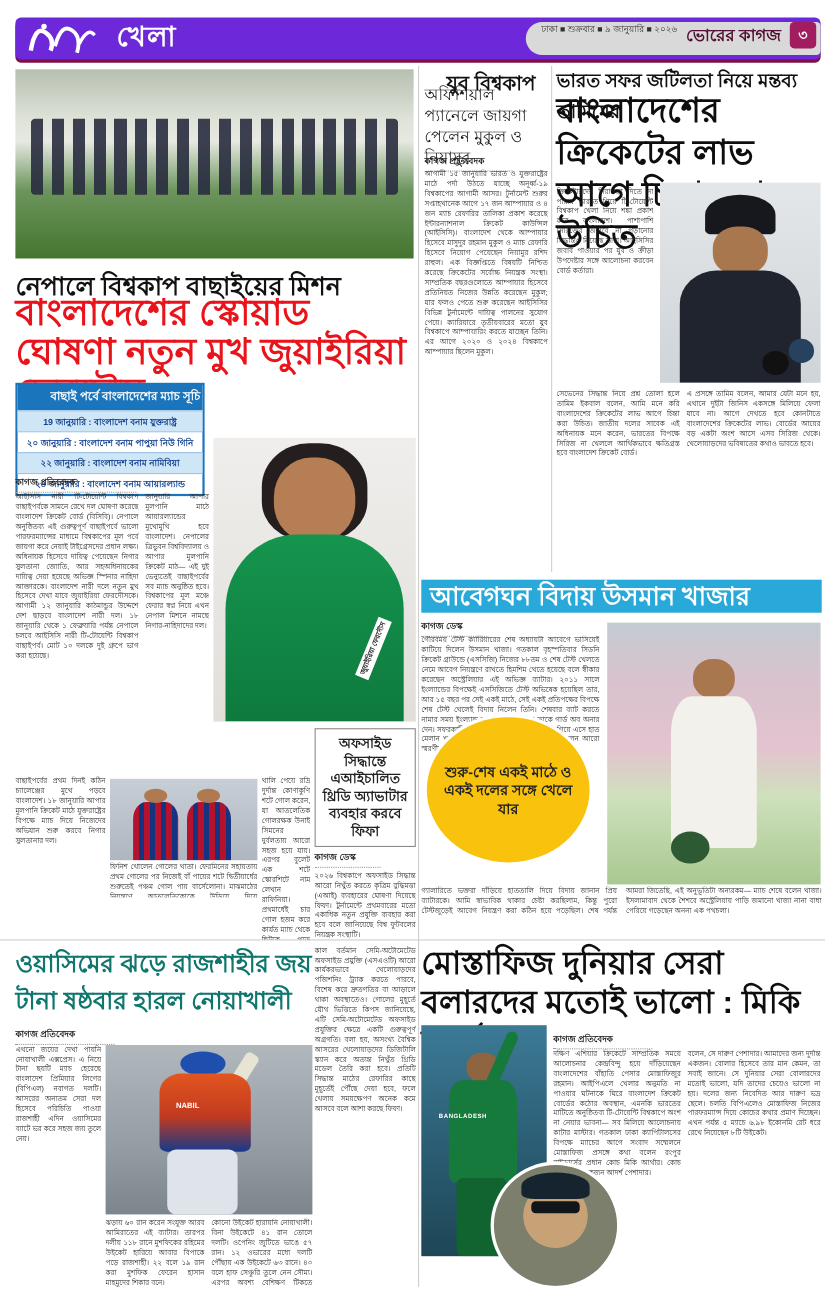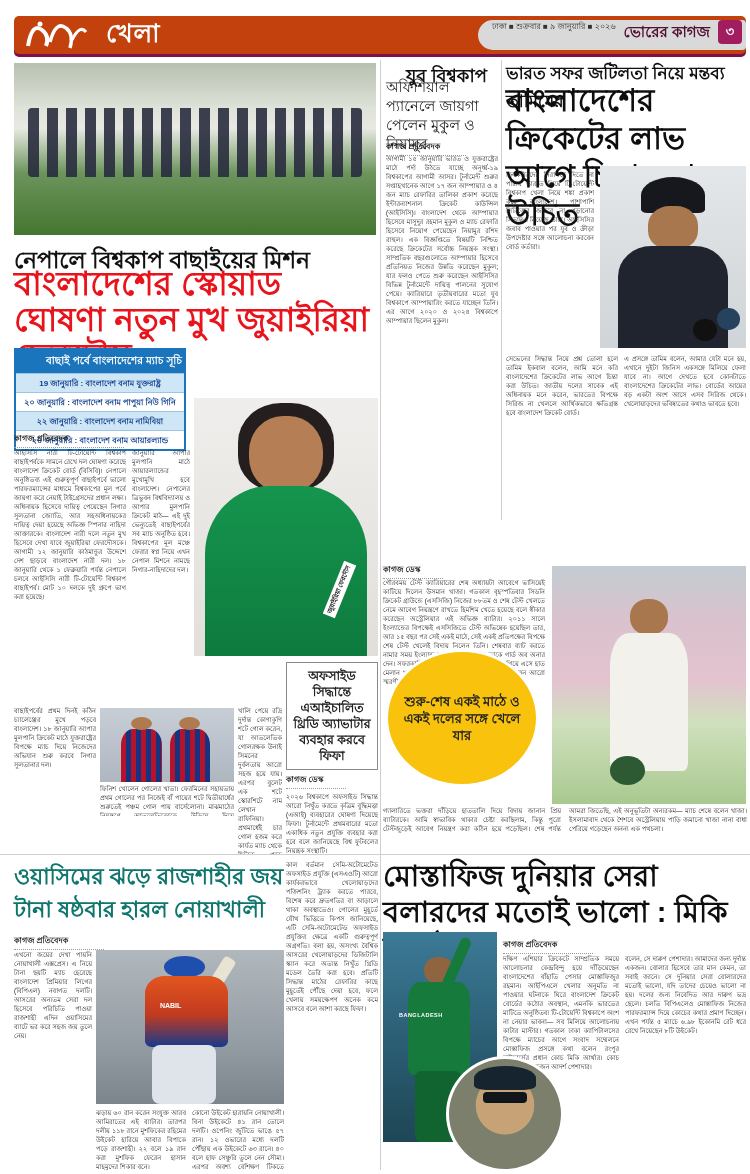--- a/index.html
+++ b/index.html
@@ -1,21 +1,21 @@
 <!DOCTYPE html>
 <html><head>
 <meta charset="utf-8">
 <style>
   *{margin:0;padding:0;box-sizing:border-box}
   html,body{background:#fff}
   body{font-family:"Liberation Sans","DejaVu Sans",sans-serif;color:#1a1a1a}
   #canvas{position:relative;width:750px;height:1174px;background:#fff;overflow:hidden}
   .abs{position:absolute}
   
-  .bar{background:#c2410c;border-radius:5px;box-shadow:0 3px 0 #7e0f4b;display:flex;align-items:center}
+  .bar{background:#6d28d9;border-radius:5px;box-shadow:0 3px 0 #7e0f4b;display:flex;align-items:center}
   .sec-title{color:#fff;font-size:25px;font-weight:bold;margin-left:14px;letter-spacing:1px}
   .strip{margin-left:auto;background:#d9d9d9;border-radius:16px 4px 4px 16px;height:30px;display:flex;align-items:flex-start;padding:0 4px 0 14px;gap:8px}
   .dateline{font-size:8px;color:#333;white-space:nowrap}
   .mast{font-size:15px;font-weight:bold;color:#531034;white-space:nowrap}
   .pagebox{background:#a21d5f;color:#fff;width:24px;height:24px;border-radius:4px;display:flex;align-items:center;justify-content:center;font-size:13px;font-weight:bold}
   .logo{margin-left:8px}
   
   .kicker{font-weight:bold;color:#111}
   .h-red{font-weight:bold;color:#e8131b;font-size:33px;line-height:36px}
   .h-big{font-weight:bold;color:#0e0e0e;font-size:31px;line-height:38px}
@@ -153,20 +153,21 @@
   <div class="abs photo" id="tamim-photo" style="left:600px;top:166px;width:146px;height:182px">
     <div class="cap"></div>
     <div class="face"></div>
     <div class="torso"></div>
     <div class="mic1" style="left:64%;top:84%"></div>
     <div class="mic2" style="left:80%;top:78%"></div>
   </div>
   <div class="abs body" style="left:506px;top:354px;width:112px;height:166px">সেভেনের সিদ্ধান্ত নিয়ে প্রশ্ন তোলা হলে তামিম ইকবাল বলেন, আমি মনে করি বাংলাদেশের ক্রিকেটের লাভ আগে চিন্তা করা উচিত। জাতীয় দলের সাবেক এই অধিনায়ক মনে করেন, ভারতের বিপক্ষে সিরিজ না খেললে আর্থিকভাবে ক্ষতিগ্রস্ত হবে বাংলাদেশ ক্রিকেট বোর্ড।</div>
   <div class="abs body" style="left:624px;top:354px;width:122px;height:166px">এ প্রসঙ্গে তামিম বলেন, আমার যেটা মনে হয়, এখানে দুইটা জিনিস একসঙ্গে মিলিয়ে ফেলা যাবে না। আগে দেখতে হবে কোনটাতে বাংলাদেশের ক্রিকেটের লাভ। বোর্ডের আয়ের বড় একটা অংশ আসে এসব সিরিজ থেকে। খেলোয়াড়দের ভবিষ্যতের কথাও ভাবতে হবে।</div>
 
+  <div class="abs h-bar" style="left:383px;top:527px;width:364px;height:30px">আবেগঘন বিদায় উসমান খাজার</div>
   <div class="abs byline" style="left:383px;top:563px;width:60px">কাগজ ডেস্ক</div>
   <div class="abs body" style="left:383px;top:578px;width:162px;height:220px">গৌরবময় টেস্ট ক্যারিয়ারের শেষ অধ্যায়টা আবেগে ভাসিয়েই কাটিয়ে দিলেন উসমান খাজা। গতকাল বৃহস্পতিবার সিডনি ক্রিকেট গ্রাউন্ডে (এসসিজি) নিজের ৮৮তম ও শেষ টেস্ট খেলতে নেমে আবেগ নিয়ন্ত্রণে রাখতে হিমশিম খেতে হয়েছে বলে স্বীকার করেছেন অস্ট্রেলিয়ার এই অভিজ্ঞ ব্যাটার। ২০১১ সালে ইংল্যান্ডের বিপক্ষেই এসসিজিতে টেস্ট অভিষেক হয়েছিল তার, আর ১৫ বছর পর সেই একই মাঠে, সেই একই প্রতিপক্ষের বিপক্ষে শেষ টেস্ট খেলেই বিদায় নিলেন তিনি। শেষবার ব্যাট করতে নামার সময় ইংল্যান্ড দলের খেলোয়াড়রা তাকে গার্ড অব অনার দেন। সফরকারী অধিনায়ক বেন স্টোকস নিজে এগিয়ে এসে হাত মেলান খাজার সঙ্গে, বিদায়ের মুহূর্তটাকে করে তোলেন আরো স্মরণীয়।</div>
   <div class="abs photo" id="khawaja-photo" style="left:552px;top:566px;width:194px;height:238px">
     <div class="face"></div>
     <div class="torso"></div>
     <div class="helmet"></div>
   </div>
   <div class="abs pull" style="left:388px;top:652px;width:148px;height:132px">শুরু-শেষ একই মাঠে ও একই দলের সঙ্গে খেলে যার</div>
   <div class="abs body cols2" style="left:383px;top:806px;width:364px;height:44px">গ্যালারিতে ভক্তরা দাঁড়িয়ে হাততালি দিয়ে বিদায় জানান প্রিয় ব্যাটারকে। আমি স্বাভাবিক থাকার চেষ্টা করছিলাম, কিন্তু পুরো টেস্টজুড়েই আবেগ নিয়ন্ত্রণ করা কঠিন হয়ে পড়েছিল। শেষ পর্যন্ত আমরা জিতেছি, এই অনুভূতিটা অন্যরকম— ম্যাচ শেষে বলেন খাজা। ইসলামাবাদ থেকে শৈশবে অস্ট্রেলিয়ায় পাড়ি জমানো খাজা নানা বাধা পেরিয়ে গড়েছেন অনন্য এক পথচলা।</div>
 

